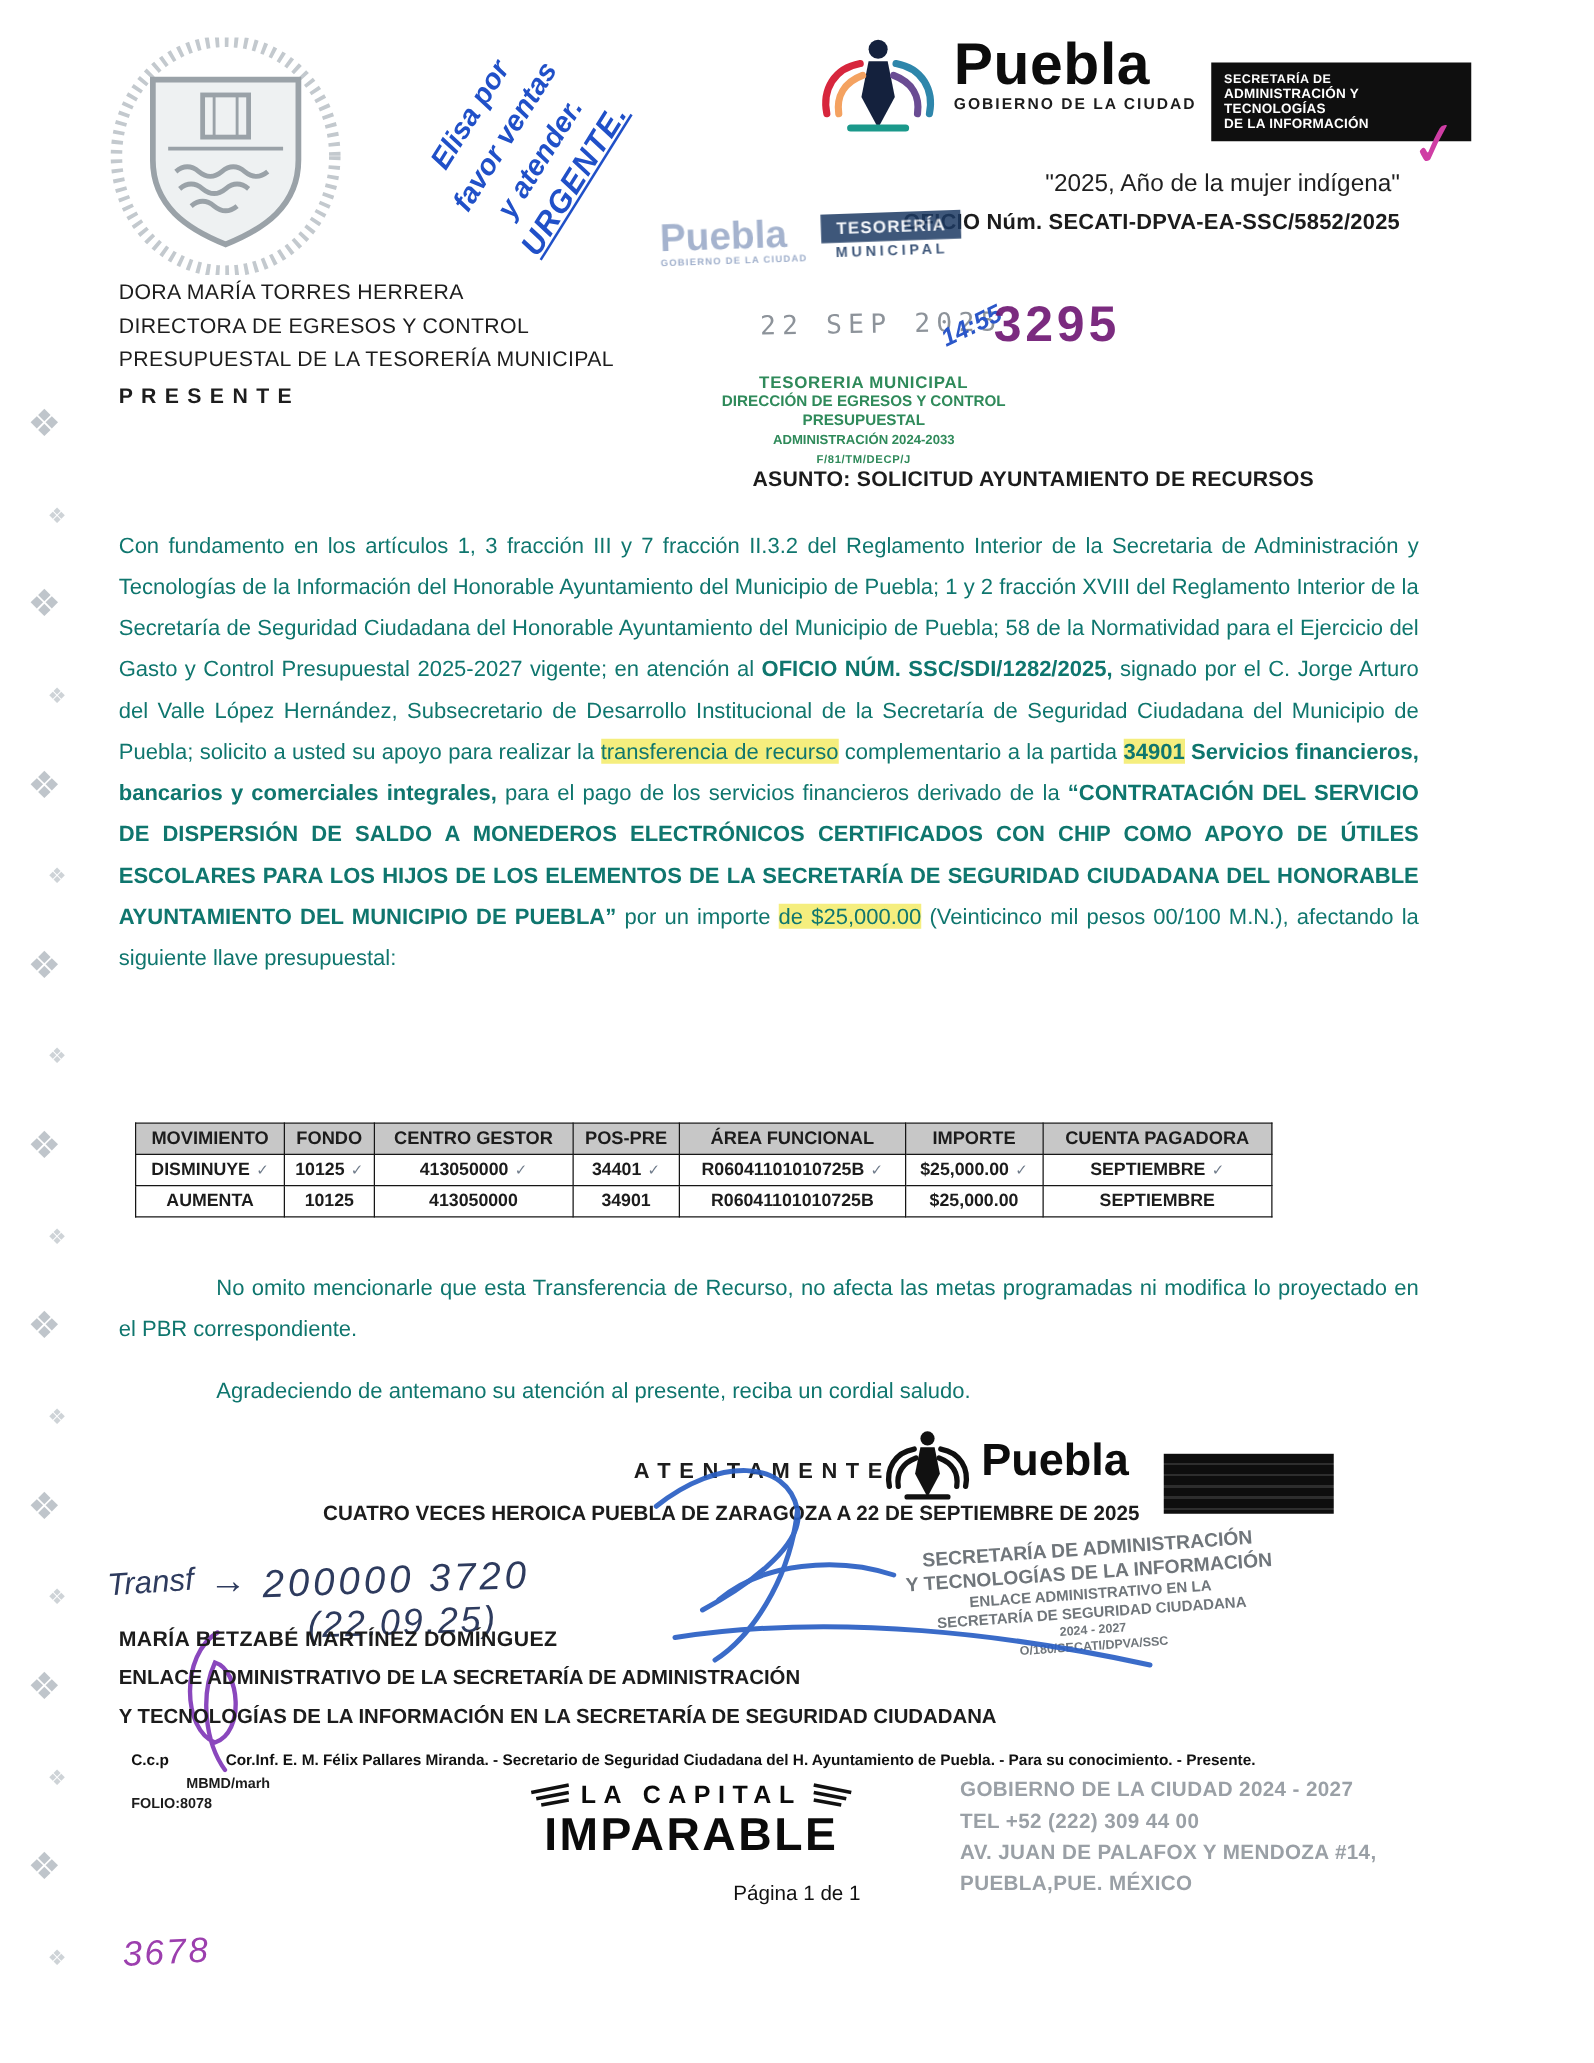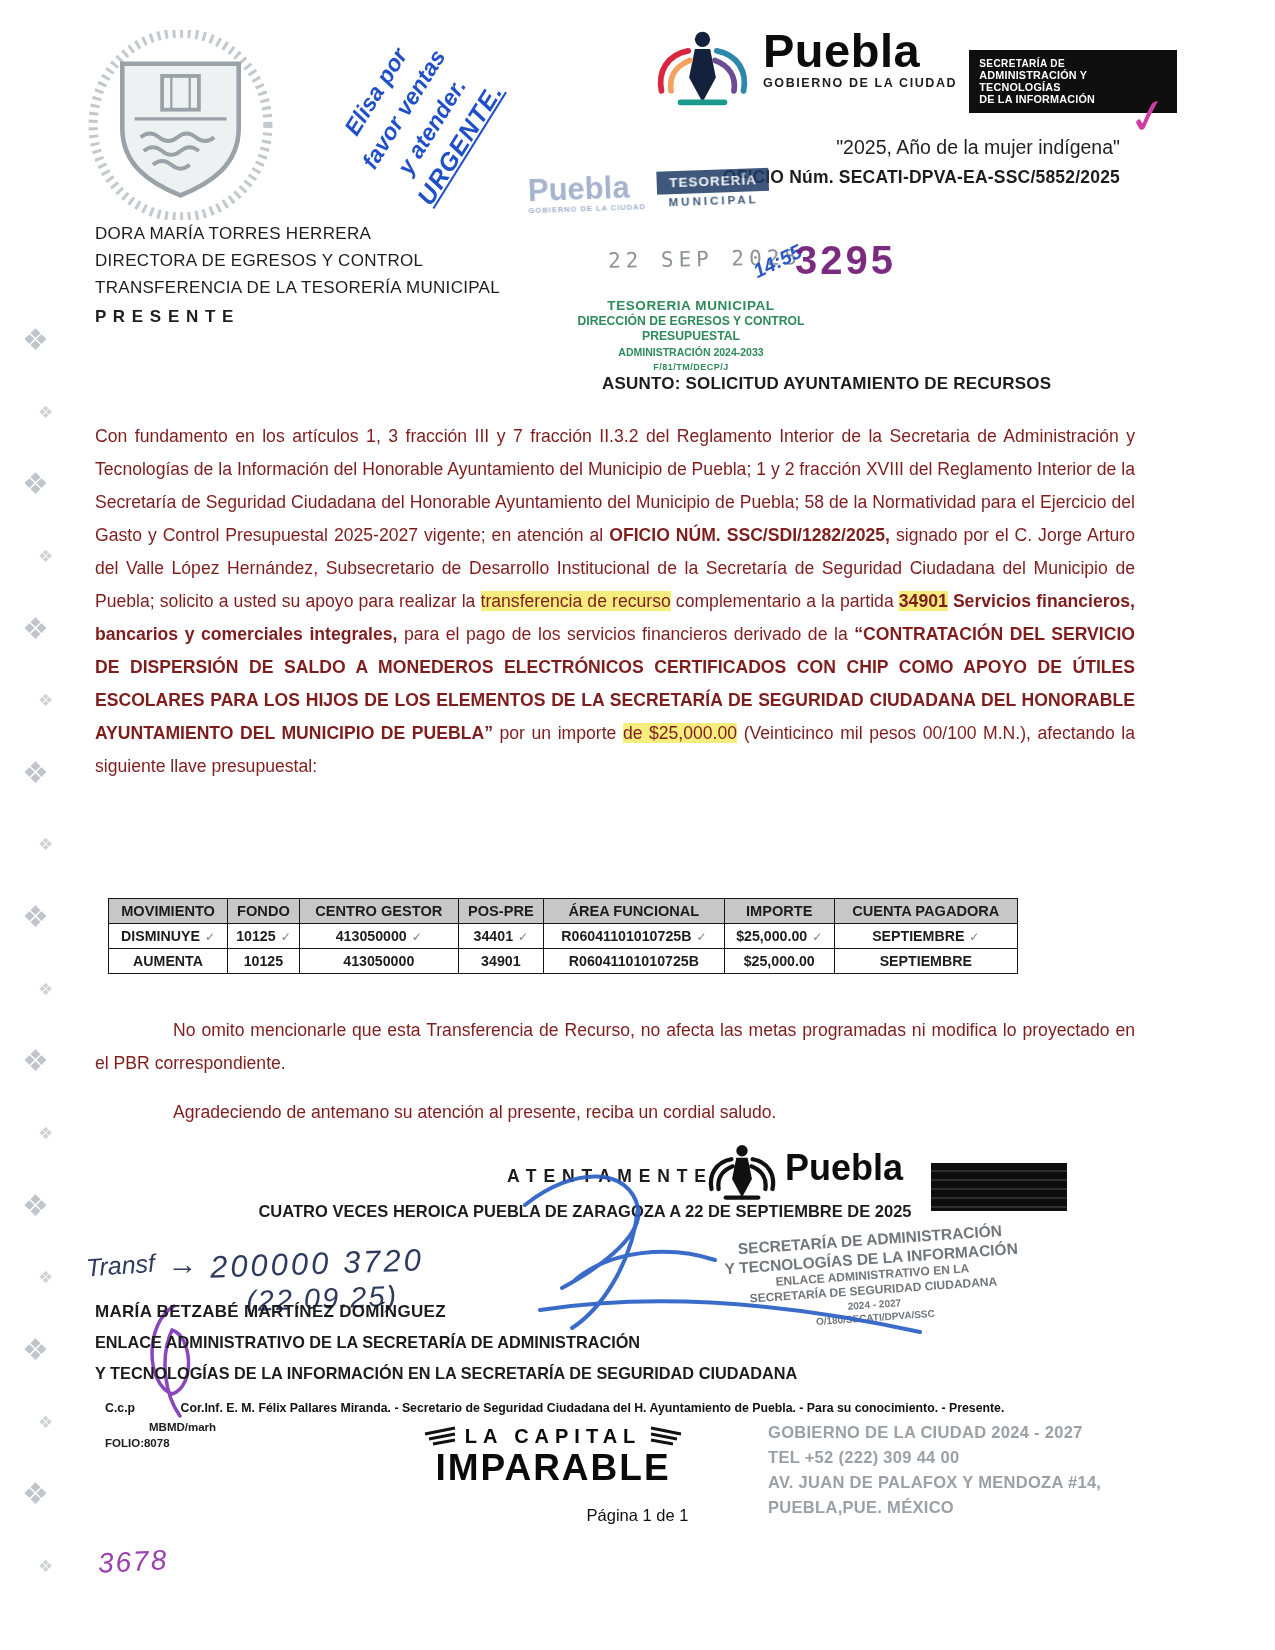--- a/index.html
+++ b/index.html
@@ -52,21 +52,21 @@
   .greenblk{left:545px;top:298px;width:292px;text-align:center;color:#2f8a5a;font-weight:700;}
   .greenblk div{line-height:15.5px;}
   .g1{font-size:13.5px;letter-spacing:.6px;}
   .g2,.g3{font-size:12.2px;}
   .g4{font-size:10.5px;}
   .g5{font-size:9px;letter-spacing:.5px;}
 
   .asunto{left:602px;top:374px;font-size:17px;font-weight:700;letter-spacing:.2px;}
 
   .bodytext{left:95px;top:420px;width:1040px;font-size:17.6px;line-height:33px;text-align:justify;
-            color:#7f1d1d;margin:0;}
+            color:#0f766e;margin:0;}
   .p2{top:1014px;text-indent:78px;}
   .p3{top:1096px;text-indent:78px;}
 
   .doctable{left:108px;top:898px;width:910px;border-collapse:collapse;padding-left:16px;}
   .doctable th,.doctable td{border:1.6px solid #161616;text-align:center;font-weight:700;padding:4px 2px;}
   .doctable th{background:#c7c7c7;font-size:14.6px;}
   .doctable td{font-size:14.2px;}
   .cellcheck{color:#6f7b8a;font-size:12px;margin-left:5px;}
 
   .atent{left:507px;top:1166px;font-size:17.5px;letter-spacing:1px;}
@@ -182,21 +182,21 @@
   </div>
 
   <div class="abs pinkcheck">✓</div>
 
   <div class="abs quote">"2025, Año de la mujer indígena"</div>
   <div class="abs oficio">OFICIO Núm. SECATI-DPVA-EA-SSC/5852/2025</div>
 
   <div class="abs recip">
     <div>DORA MARÍA TORRES HERRERA</div>
     <div>DIRECTORA DE EGRESOS Y CONTROL</div>
-    <div>TRANSFERENCIA DE LA TESORERÍA MUNICIPAL</div>
+    <div>PRESUPUESTAL DE LA TESORERÍA MUNICIPAL</div>
     <div class="presente">P R E S E N T E</div>
   </div>
 
   <div class="abs rstamp">
     <div class="rs-left">
       <div class="rs-brand">Puebla</div>
       <div class="rs-tag">GOBIERNO DE LA CIUDAD</div>
     </div>
     <div class="rs-right">
       <div class="rs-box">TESORERÍA</div>

